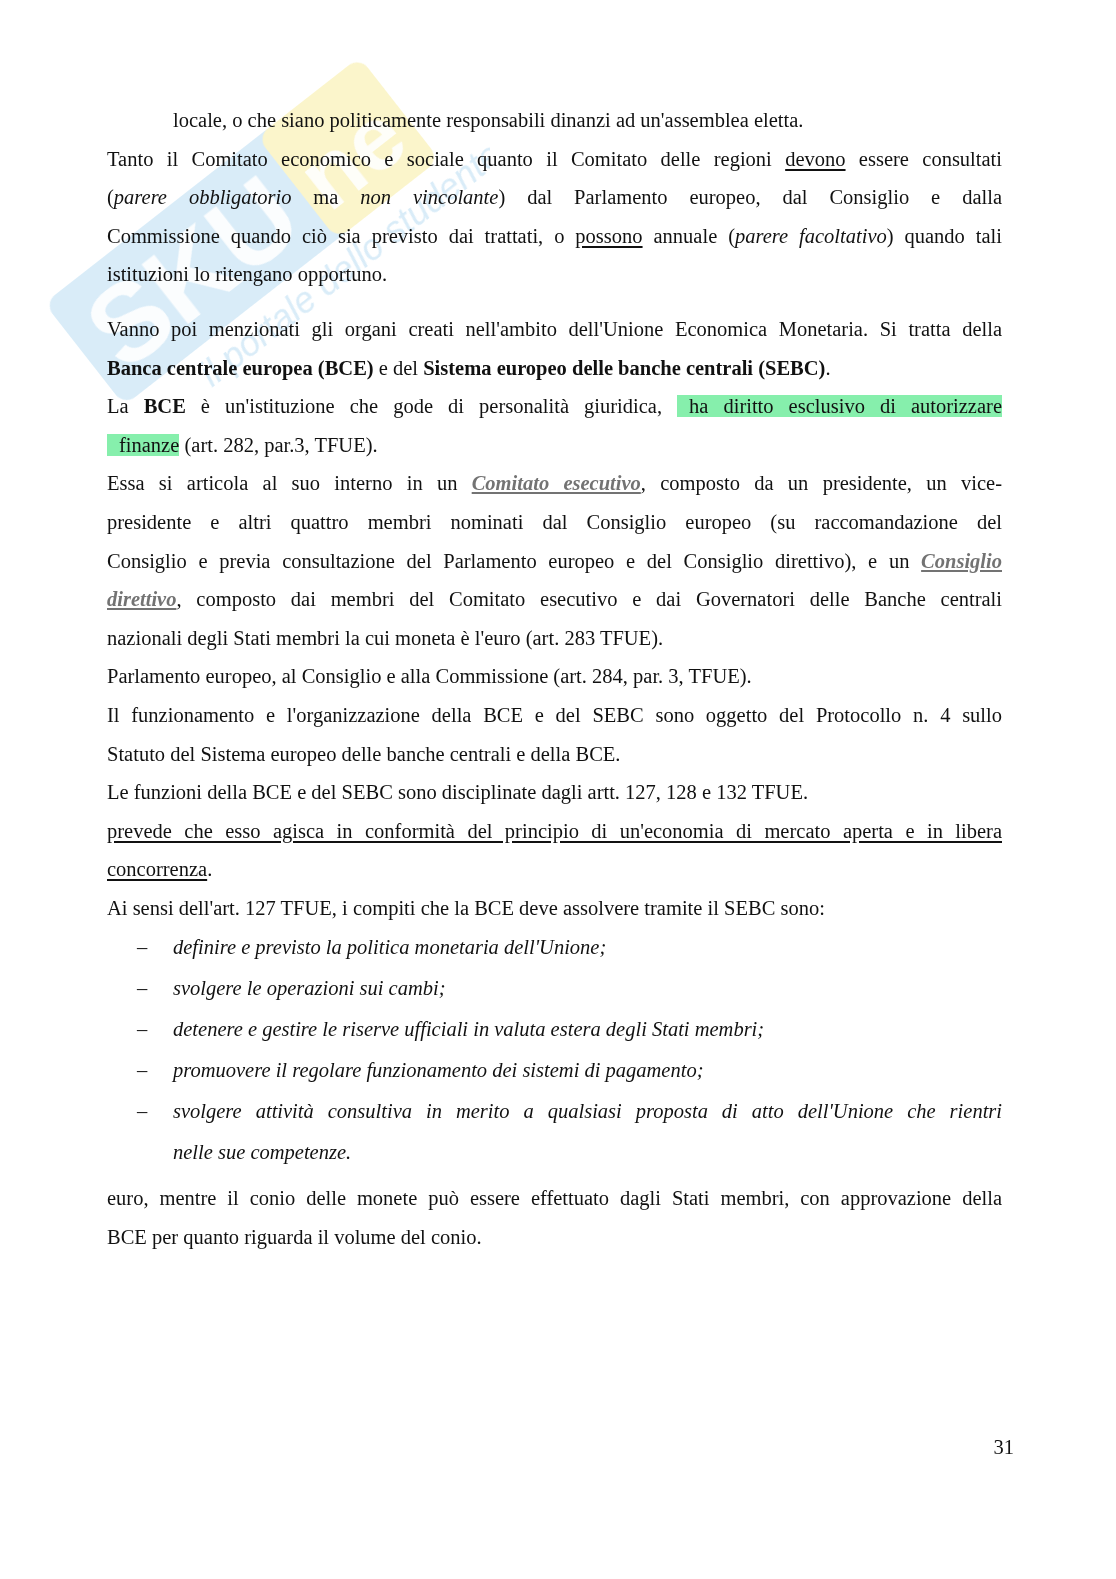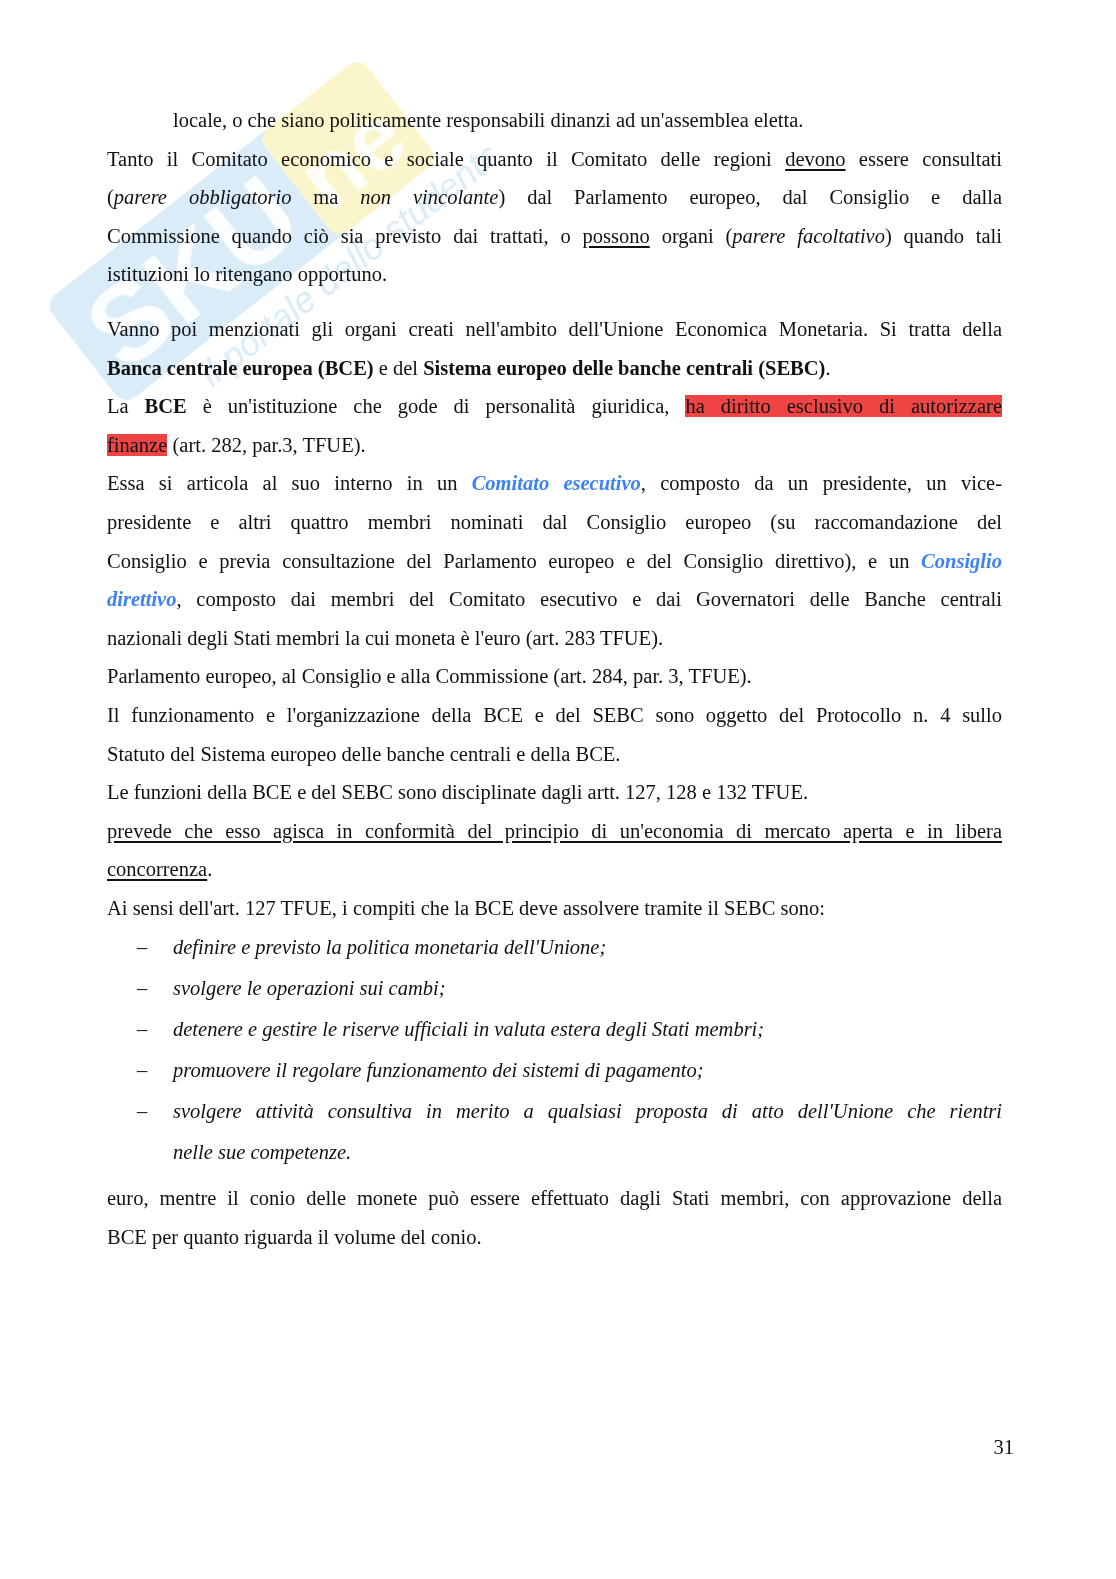--- a/index.html
+++ b/index.html
@@ -7,22 +7,22 @@
          font-family: "Liberation Serif", "DejaVu Serif", serif; color: #111; }
   .watermark { position: absolute; left: 20px; top: 40px; width: 470px; height: 400px;
                pointer-events: none; z-index: 0; }
   .page { position: absolute; left: 107px; top: 101px; width: 895px; z-index: 1; }
   .line { font-size: 20.5px; line-height: 38.6px; text-align: justify; text-align-last: justify; white-space: nowrap; }
   .line.last { text-align-last: left; }
   .p { margin: 0; }
   .gap { height: 16px; }
   .indent { padding-left: 66px; }
   u { text-decoration: underline; text-underline-offset: 3px; }
-  .hl { background: #ef4444; }
-  .red { color: #3b82f6; font-weight: bold; font-style: italic; }
+  .hl { background: #86efac; padding-left: 12px; }
+  .red { color: #737373; font-weight: bold; font-style: italic; text-decoration: underline; }
   .list { margin: 0; padding: 0; list-style: none; }
   .list li { position: relative; padding-left: 66px; font-style: italic; font-size: 20.5px; line-height: 41px; }
   .list li .dash { position: absolute; left: 30px; font-style: normal; }
   .list li .txt { display: block; }
   .pagenum { position: absolute; right: 102px; top: 1436px; font-size: 20.5px; z-index: 1; }
 </style>
 </head>
 <body>
 
 <svg class="watermark" viewBox="0 0 470 400">
@@ -37,21 +37,21 @@
 
 <div class="page">
 
   <div class="p">
     <div class="line last indent"><span>locale, o che siano politicamente responsabili dinanzi ad un'assemblea eletta.</span></div>
   </div>
 
   <div class="p">
     <div class="line"><span>Tanto il Comitato economico e sociale quanto il Comitato delle regioni </span><u>devono</u><span> essere consultati</span></div>
     <div class="line"><span>(</span><i>parere obbligatorio</i><span> ma </span><i>non vincolante</i><span>) dal Parlamento europeo, dal Consiglio e dalla</span></div>
-    <div class="line"><span>Commissione quando ciò sia previsto dai trattati, o </span><u>possono</u><span> organi (</span><i>parere facoltativo</i><span>) quando tali</span></div>
+    <div class="line"><span>Commissione quando ciò sia previsto dai trattati, o </span><u>possono</u><span> annuale (</span><i>parere facoltativo</i><span>) quando tali</span></div>
     <div class="line last"><span>istituzioni lo ritengano opportuno.</span></div>
   </div>
 
   <div class="gap"></div>
 
   <div class="p">
     <div class="line"><span>Vanno poi menzionati gli organi creati nell'ambito dell'Unione Economica Monetaria. Si tratta della</span></div>
     <div class="line last"><b>Banca centrale europea (BCE)</b><span> e del </span><b>Sistema europeo delle banche centrali (SEBC)</b><span>.</span></div>
   </div>
 

